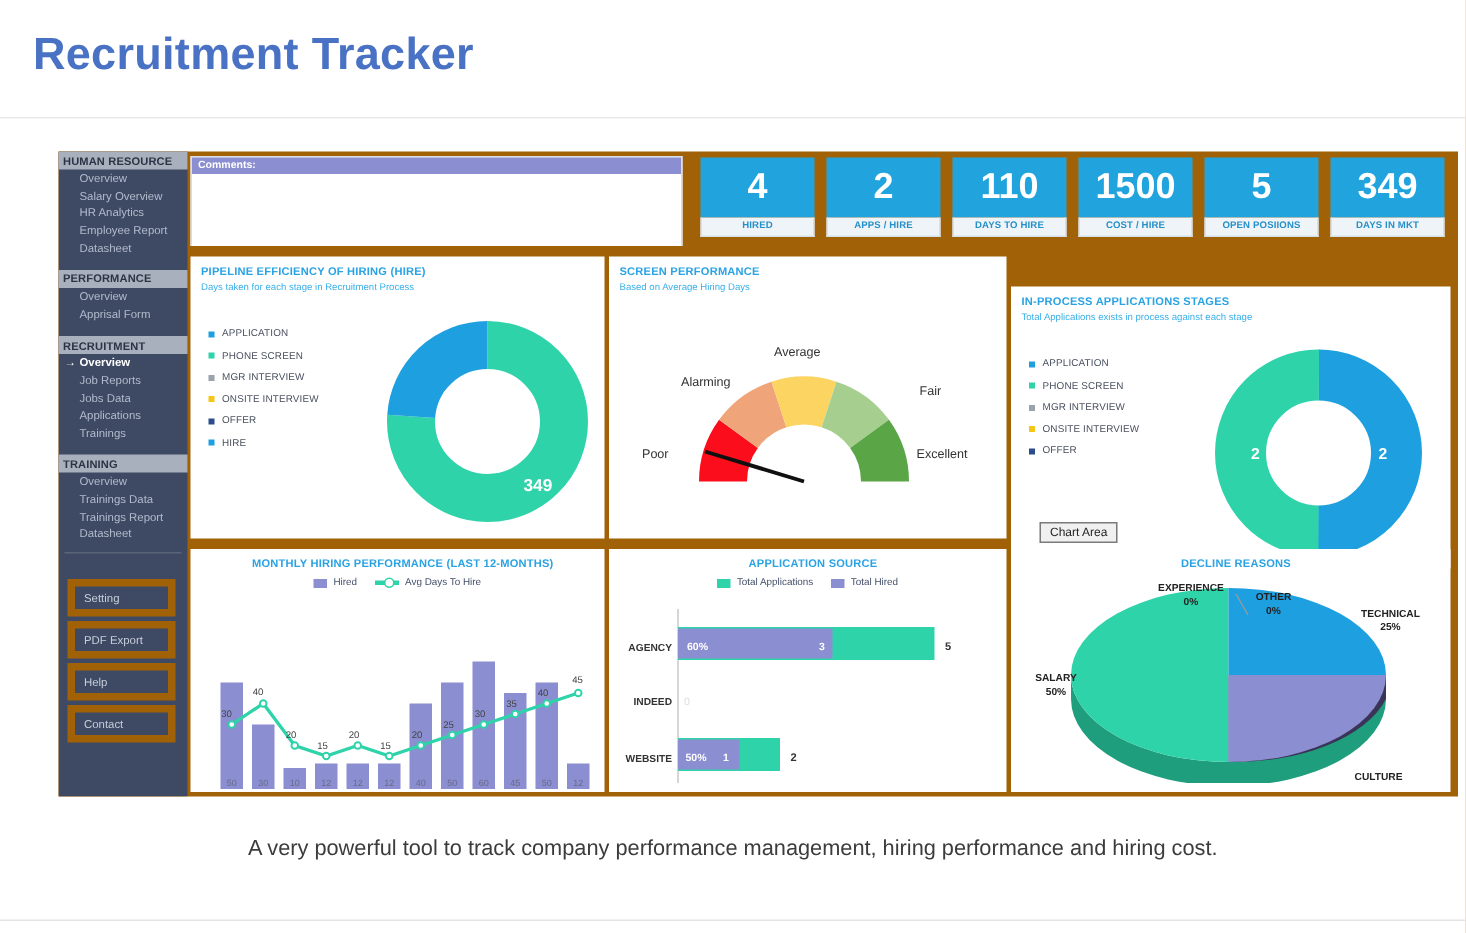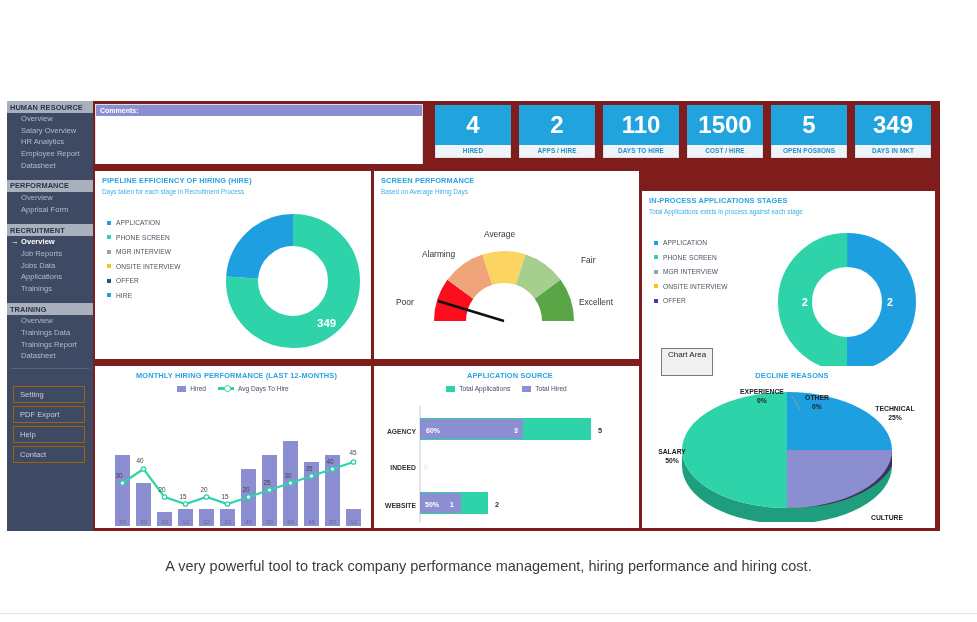--- a/index.html
+++ b/index.html
@@ -14,36 +14,36 @@
   
   .title-bar { position:absolute; left:0; top:0; width:977px; height:79px; background:#fff; }
   .page-title {
     position:absolute; left:22px; top:20px;
     font-size: 30px; font-weight: bold; letter-spacing:.2px;
     color:#4a72c4;
   }
   .title-rule { position:absolute; left:0; top:78px; width:977px; height:1px; background:#e8e8e8; }
 
   
-  .dash { position:absolute; left:7px; top:101px; width:933px; height:430px; background:#7f1d1d; overflow:hidden; }
+  .dash { position:absolute; left:39px; top:101px; width:933px; height:430px; background:#a16207; overflow:hidden; }
 
   
   .sidebar { position:absolute; left:0px; top:0px; width:86px; height:430px; background:#3e4a63; color:#b9c2d4; }
   .side-head {
     background:#a9b0bd; color:#2b3345; font-size:7.4px; font-weight:bold;
     padding:1.5px 0 1.5px 3px; letter-spacing:.1px;
   }
   .side-item { font-size:7.6px; color:#b2bbcd; padding:1.3px 0 1.3px 14px; white-space:nowrap; }
   .side-item.active { color:#ffffff; font-weight:bold; }
   .side-item.active::before { content:"\2192"; position:absolute; left:4px; color:#fff; font-weight:bold; }
   .side-item.active { position:relative; }
   .side-gap { height:9px; }
   .side-sep { height:1px; background:#5a6479; margin:6px 4px 4px 4px; }
   .side-btn {
-    margin:3px 8px 0 6px; border:1px solid #a16207; color:#c6cddb;
+    margin:3px 8px 0 6px; border:5px solid #a16207; color:#c6cddb;
     font-size:7.6px; padding:3px 0 3px 6px; background:#3e4a63;
   }
   .ph-title { font-size:7.4px; font-weight:bold; color:#29a3e3; letter-spacing:.15px; padding:5px 0 0 7px; }
   .ph-sub   { font-size:6.4px; color:#3bb0e8; padding:3px 0 0 7px; }
   .ph-center{ text-align:center; }
 
   
   .comments { position:absolute; left:88px; top:3px; width:328px; height:60px; background:#fff; border:1px solid #d9dde4; }
   .comments-head { height:11px; background:#8b8ed0; color:#fff; font-size:7px; font-weight:bold; padding-left:4px; line-height:11px; }
 
@@ -77,39 +77,43 @@
   .tlegend { display:flex; justify-content:center; gap:12px; align-items:center; margin-top:5px; }
   .tl-item { display:flex; align-items:center; gap:4px; }
   .tl-sq { width:9px; height:6px; }
   .tl-tx { font-size:6.6px; color:#44506a; }
   .tl-line { width:16px; height:2.5px; background:#2ed3aa; position:relative; }
   .tl-line::after{ content:""; position:absolute; left:6px; top:-2px; width:5px; height:5px; border-radius:50%; background:#fff; border:1.4px solid #2ed3aa; }
 
   
   .tooltip {
     position:absolute; left:654px; top:247px; background:#f0f0f0;
-    border:1px solid #7a7a7a; font-size:8px; color:#222; padding:1px 6px 16px 6px;
+    border:1px solid #7a7a7a; font-size:8px; color:#222; padding:1px 6px 2px 6px;
     font-family:"Liberation Sans", sans-serif;
   }
 
   
   .caption {
     position:absolute; left:0; top:558px; width:977px; text-align:center;
     font-size:14.5px; color:#3c3c3c;
   }
   .bottom-rule { position:absolute; left:0; top:613px; width:977px; height:1px; background:#e4e4e4; }
 
   svg { display:block; }
   .txt { font-family:"Liberation Sans", sans-serif; }
 </style>
 </head>
 <body>
 
 <div class="page">
 
+  <div class="title-bar">
+    <div class="page-title">Recruitment Tracker</div>
+    <div class="title-rule"></div>
+  </div>
 
   <div class="dash">
 
     <div class="sidebar">
       <div>
         <div class="side-head">HUMAN RESOURCE</div>
         <div class="side-item">Overview</div>
         <div class="side-item">Salary Overview</div>
         <div class="side-item">HR Analytics</div>
         <div class="side-item">Employee Report</div>

